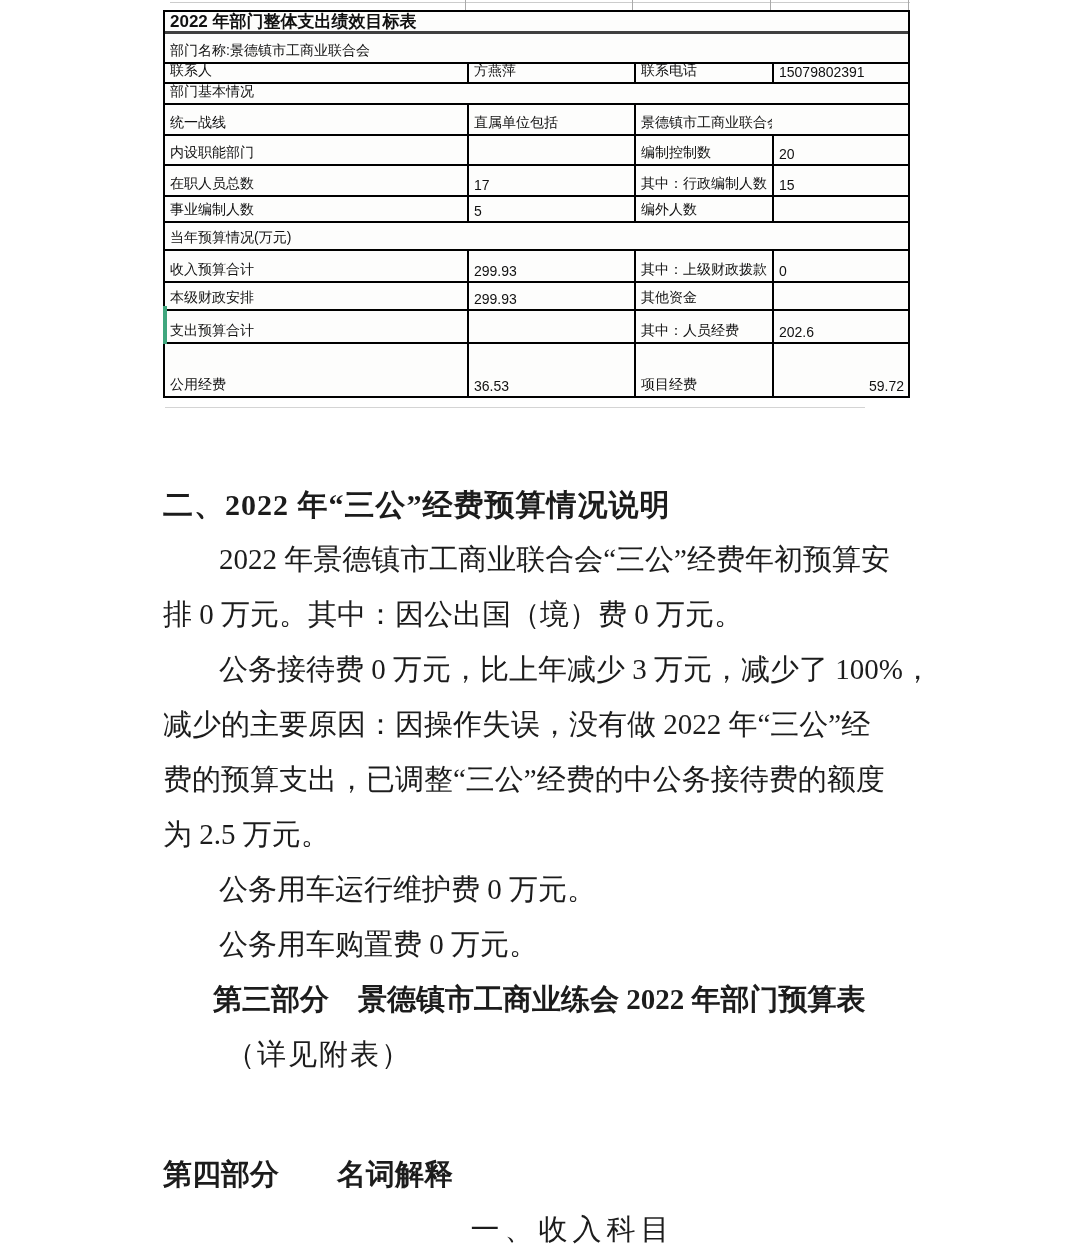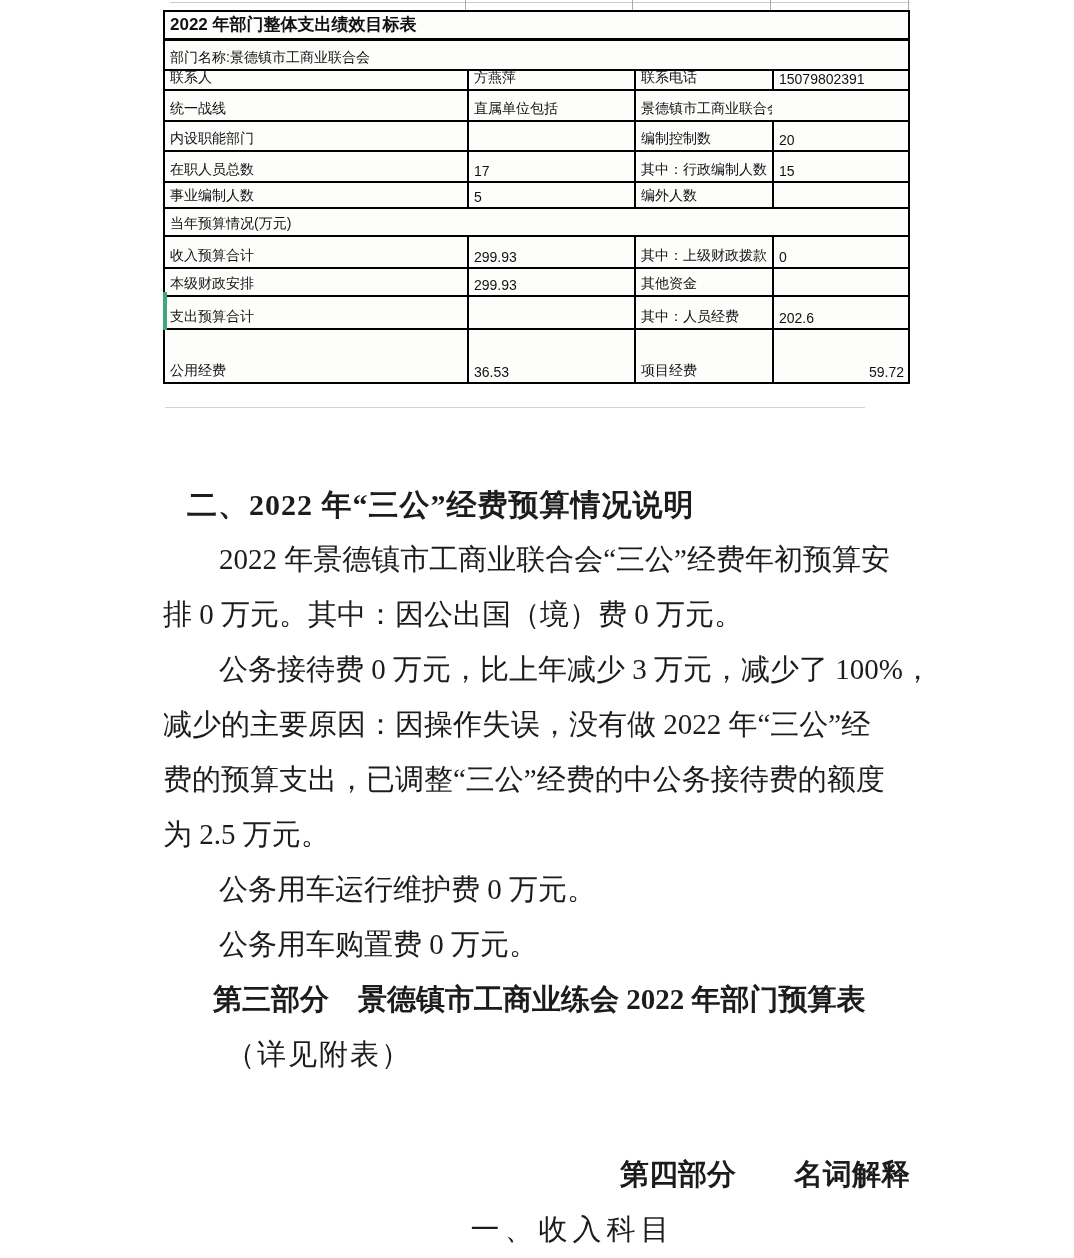--- a/index.html
+++ b/index.html
@@ -35,45 +35,45 @@
     font-size:14px;
     color:#111;
   }
   .trow { display:grid; grid-template-columns:302px 167px 138px 1fr;
           border-bottom:2px solid #000; position:relative; }
   .trow:last-child { border-bottom:none; }
   .trow.span1 { grid-template-columns:1fr; }
   .tc { display:flex; align-items:flex-end; padding:1px 4px 2px 5px;
         overflow:hidden; white-space:nowrap; }
   .tc + .tc { border-left:2px solid #000; }
-  .r-title { height:29px; border-bottom:3px solid #000000; }
+  .r-title { height:22px; border-bottom:3px solid #404040; }
   .r-title .tc { font-weight:bold; font-size:17px; align-items:center; }
   .h27{height:30px} .h20{height:20px} .h21{height:21px} .h31{height:31px}
   .h30{height:30px} .h26{height:26px} .h28{height:28px} .h32{height:32px}
   .h33{height:33px} .h35{height:52px}
   .tc.num-right { justify-content:flex-end; }
   .sel-marker {
     position:absolute; left:-2px; top:-5px; width:4px; height:calc(100% + 7px);
     background:#3fa67d; z-index:3;
   }
 
   
   .text-col {
     position:absolute; left:163px; top:477px; width:747px;
   }
   .line {
     font-size:29px; line-height:55px; white-space:nowrap;
   }
   .indent { text-indent:56px; }
   .bold { font-weight:bold; }
-  .h2-heading { font-size:30px; letter-spacing:1px;margin-left:24px; }
+  .h2-heading { font-size:30px; letter-spacing:1px; }
   .part3 { margin-left:50px; }
   .note { margin-left:63px; letter-spacing:2px; }
   .spacer65 { height:65px; }
-  .center { text-align:right; }
+  .center { text-align:left; }
   .sub-item { margin-left:72px; letter-spacing:5px;text-align:center; }
 </style>
 </head>
 <body>
 
 <div class="page">
 
   <div class="grid-hairline-top"></div>
   <div class="grid-tick" style="left:465px"></div>
   <div class="grid-tick" style="left:632px"></div>
@@ -91,20 +91,23 @@
       <div class="tc">部门名称:景德镇市工商业联合会</div>
     </div>
 
     <div class="trow h20">
       <div class="tc">联系人</div>
       <div class="tc">方燕萍</div>
       <div class="tc">联系电话</div>
       <div class="tc">15079802391</div>
     </div>
 
+    <div class="trow span1 h21">
+      <div class="tc">部门基本情况</div>
+    </div>
 
     <div class="trow h31">
       <div class="tc">统一战线</div>
       <div class="tc">直属单位包括</div>
       <div class="tc">景德镇市工商业联合会</div>
     </div>
 
     <div class="trow h30">
       <div class="tc">内设职能部门</div>
       <div class="tc"></div>

